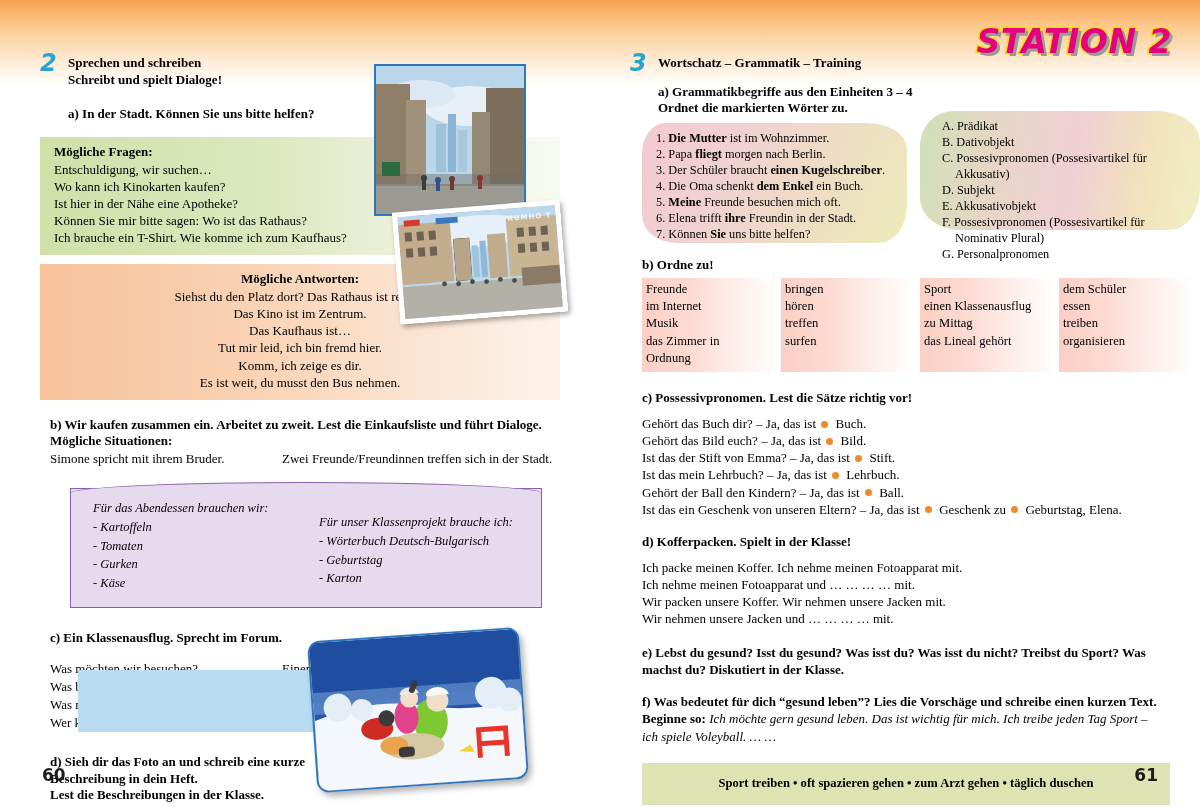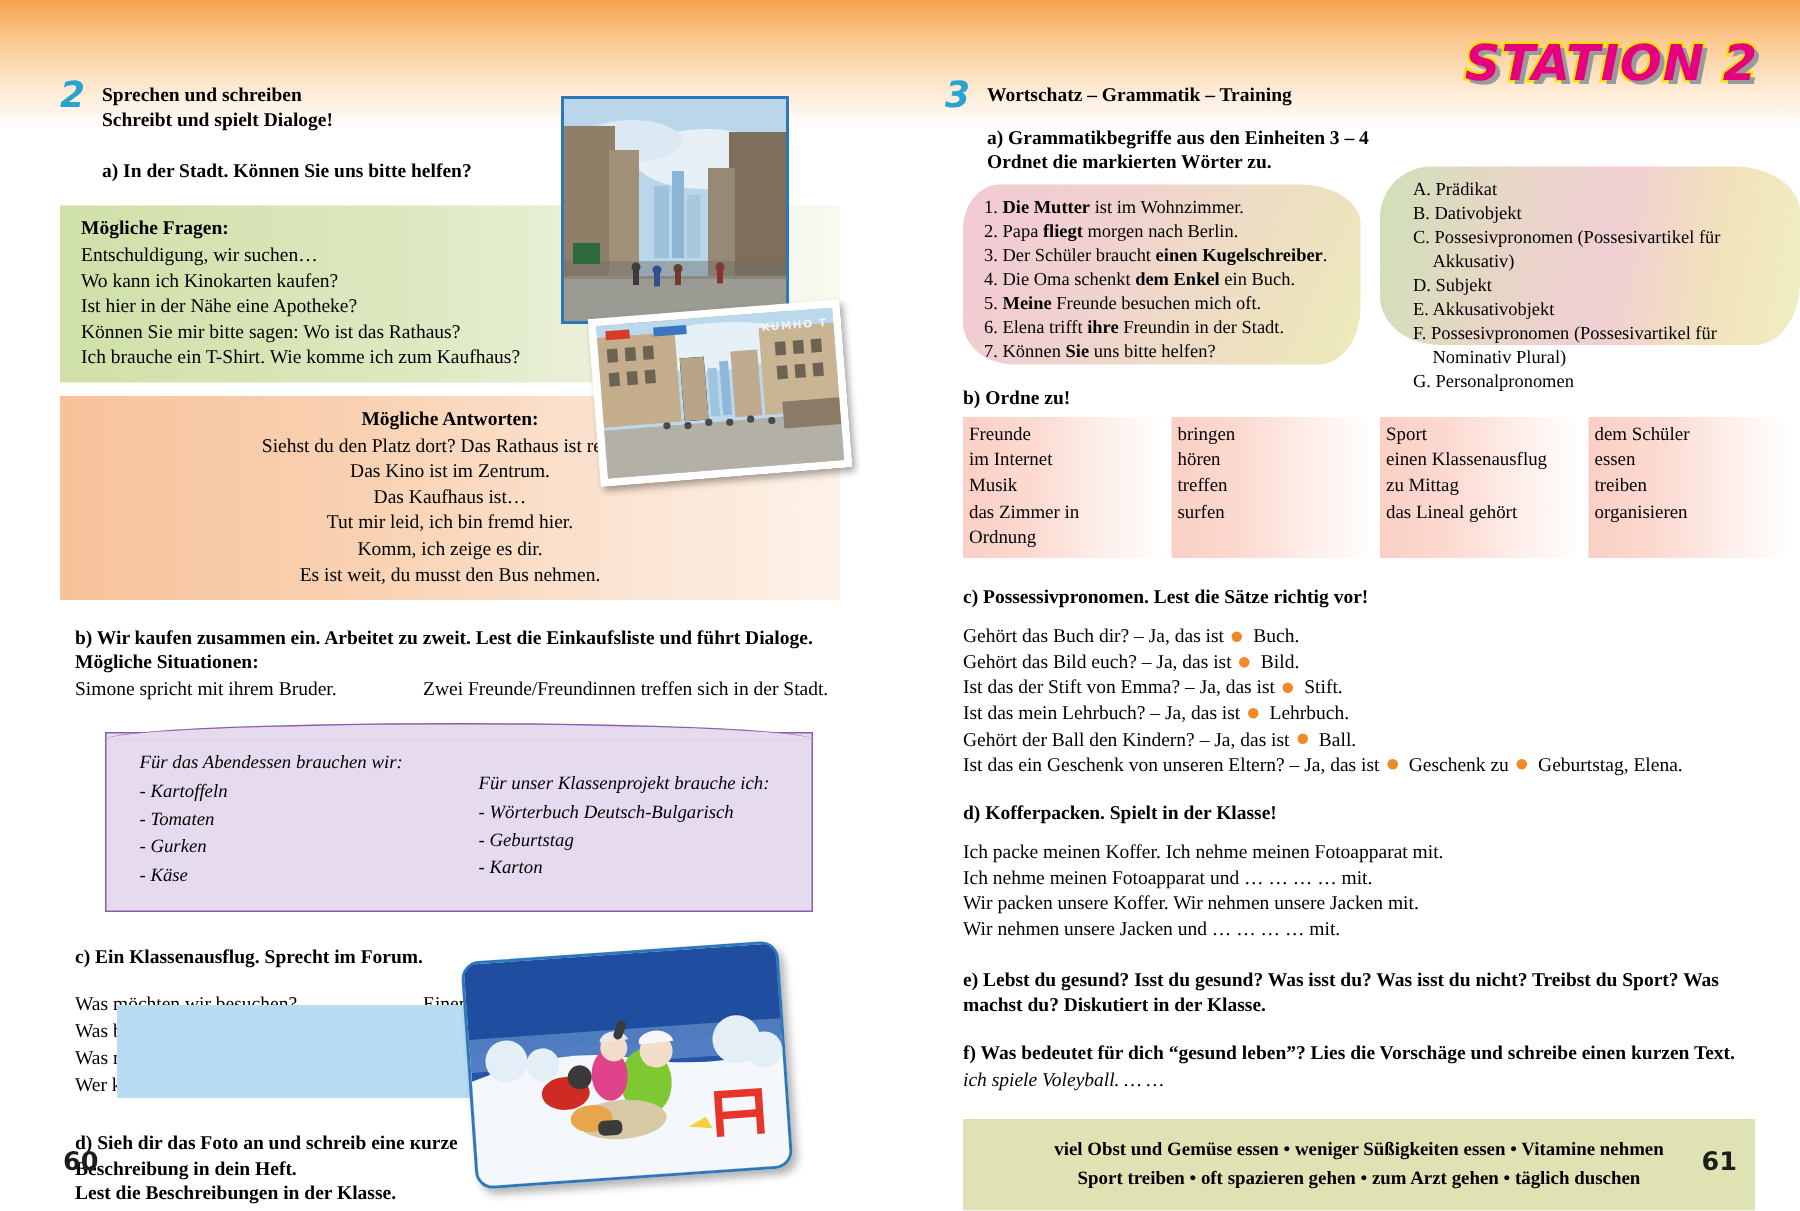--- a/index.html
+++ b/index.html
@@ -472,26 +472,26 @@
 
     <div style="height:18px"></div>
     <div style="padding-left:12px">
       <div class="h-bold">e) Lebst du gesund? Isst du gesund? Was isst du? Was isst du nicht? Treibst du Sport? Was</div>
       <div class="h-bold">machst du? Diskutiert in der Klasse.</div>
     </div>
 
     <div style="height:16px"></div>
     <div style="padding-left:12px">
       <div class="h-bold">f) Was bedeutet für dich “gesund leben”? Lies die Vorschäge und schreibe einen kurzen Text.</div>
+      <div class="h-bold"><span>Beginne so:</span><span class="ital" style="font-weight:normal"> Ich möchte gern gesund leben. Das ist wichtig für mich. Ich treibe jeden Tag Sport –</span></div>
       <div class="txt ital">ich spiele Voleyball. … …</div>
     </div>
 
     <div style="height:18px"></div>
     <div class="box-olive" style="margin-left:12px; margin-right:20px">
-      <div>viel Obst und Gemüse essen • weniger Süßigkeiten essen • Vitamine nehmen</div>
       <div>Sport treiben • oft spazieren gehen • zum Arzt gehen • täglich duschen</div>
 
     </div>
   </div>
 
   <div class="pagenum l">60</div>
   <div class="pagenum r">61</div>
 </div>
 
 </body></html>

